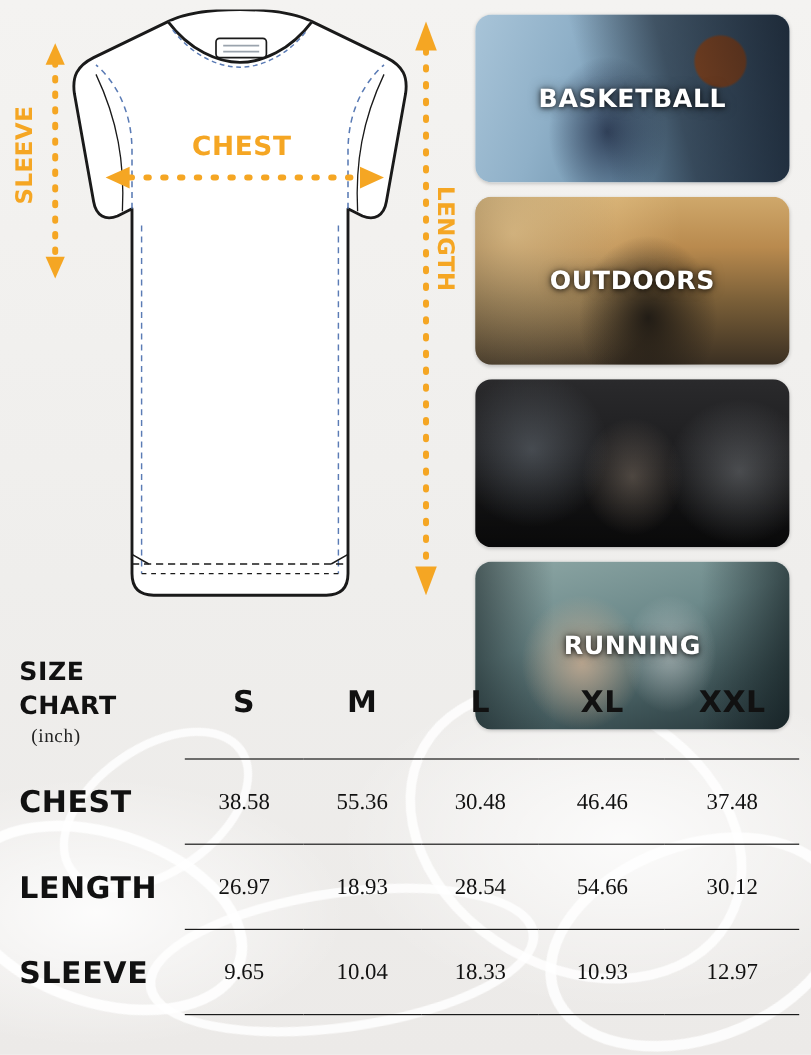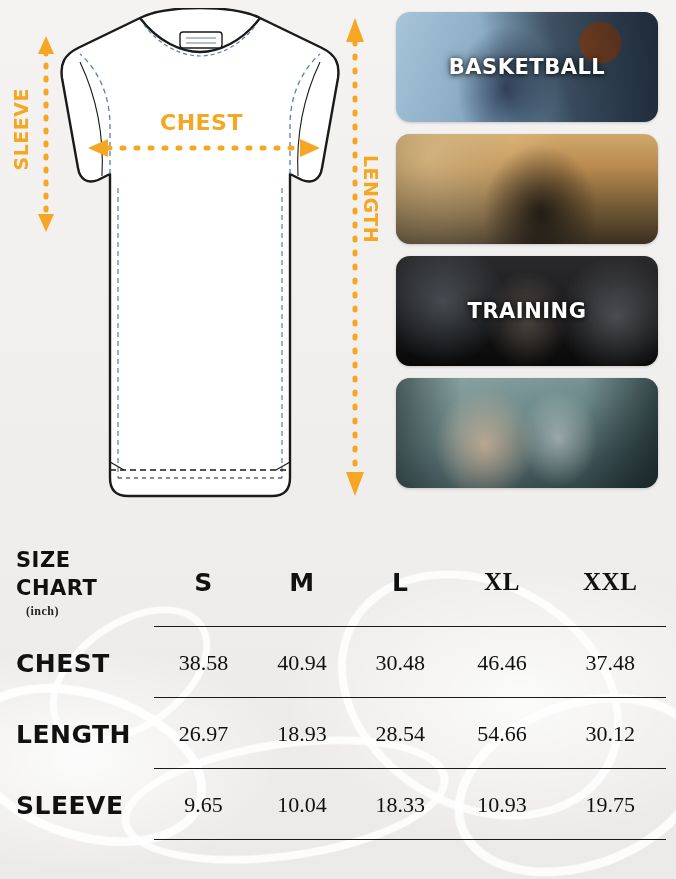--- a/index.html
+++ b/index.html
@@ -68,21 +68,21 @@
 
   
   .cards {
     position: absolute;
     left: 396px; top: 12px;
     width: 262px;
   }
   .card {
     position: relative;
     width: 262px;
-    height: 110px;
+    height: 140px;
     border-radius: 14px;
     overflow: hidden;
     margin-bottom: 12px;
     box-shadow: 0 1px 3px rgba(0,0,0,0.18);
   }
   .card .photo { position: absolute; inset: 0; }
   .card .cap {
     position: absolute;
     left: 0; right: 0;
     top: 50%;
@@ -166,29 +166,29 @@
     letter-spacing: 0.5px;
   }
   thead th.first {
     text-align: left;
     font-size: 21px;
     padding-left: 6px;
     line-height: 1.35;
   }
   thead th.first .unit {
     display: block;
-    font-weight: bold;
-    font-size: 12px;
+    font-weight: normal;
+    font-size: 16px;
     color: #222;
     font-family: "Liberation Serif", serif;
     padding-left: 10px;
   }
   tbody td {
     text-align: center;
-    font-size: 22px;
+    font-size: 19px;
     color: #111;
     padding: 22px 0 20px;
     border-top: 1.6px solid #1a1a1a;
     font-family: "Liberation Serif", serif;
     position: relative;
     z-index: 2;
   }
   tbody td.rowhead {
     text-align: left;
     font-weight: bold;
@@ -273,68 +273,69 @@
     <span class="dim-label" id="lbl-chest">CHEST</span>
     <span class="dim-label" id="lbl-length">LENGTH</span>
 
     <div class="cards">
       <div class="card">
         <div class="photo ph-basketball"></div>
         <div class="cap">BASKETBALL</div>
       </div>
       <div class="card">
         <div class="photo ph-outdoors"></div>
+        <div class="cap">OUTDOORS</div>
       </div>
       <div class="card">
         <div class="photo ph-training"></div>
-        <div class="cap">TRAINING</div>
       </div>
       <div class="card">
         <div class="photo ph-running"></div>
+        <div class="cap">RUNNING</div>
       </div>
     </div>
   </div>
 
   <div class="chart">
     <table>
       <thead>
         <tr>
           <th class="first" style="width:22%;">
             <span>SIZE CHART</span>
             <span class="unit">(inch)</span>
           </th>
           <th style="width:15%;">S</th>
           <th style="width:15%;">M</th>
           <th style="width:15%;">L</th>
-          <th style="width:16%;font-family:Liberation Serif, serif;">XL</th>
-          <th style="width:17%;font-family:Liberation Serif, serif;">XXL</th>
+          <th style="width:16%;">XL</th>
+          <th style="width:17%;">XXL</th>
         </tr>
       </thead>
       <tbody>
         <tr>
           <td class="rowhead">CHEST</td>
           <td>38.58</td>
-          <td>40.94</td>
+          <td>55.36</td>
           <td>30.48</td>
           <td>46.46</td>
           <td>37.48</td>
         </tr>
         <tr>
           <td class="rowhead">LENGTH</td>
           <td>26.97</td>
           <td>18.93</td>
           <td>28.54</td>
           <td>54.66</td>
           <td>30.12</td>
         </tr>
         <tr>
           <td class="rowhead">SLEEVE</td>
           <td>9.65</td>
           <td>10.04</td>
           <td>18.33</td>
           <td>10.93</td>
-          <td>19.75</td>
+          <td>12.97</td>
         </tr>
       </tbody>
     </table>
   </div>
 
 </div>
 
 </body></html>

